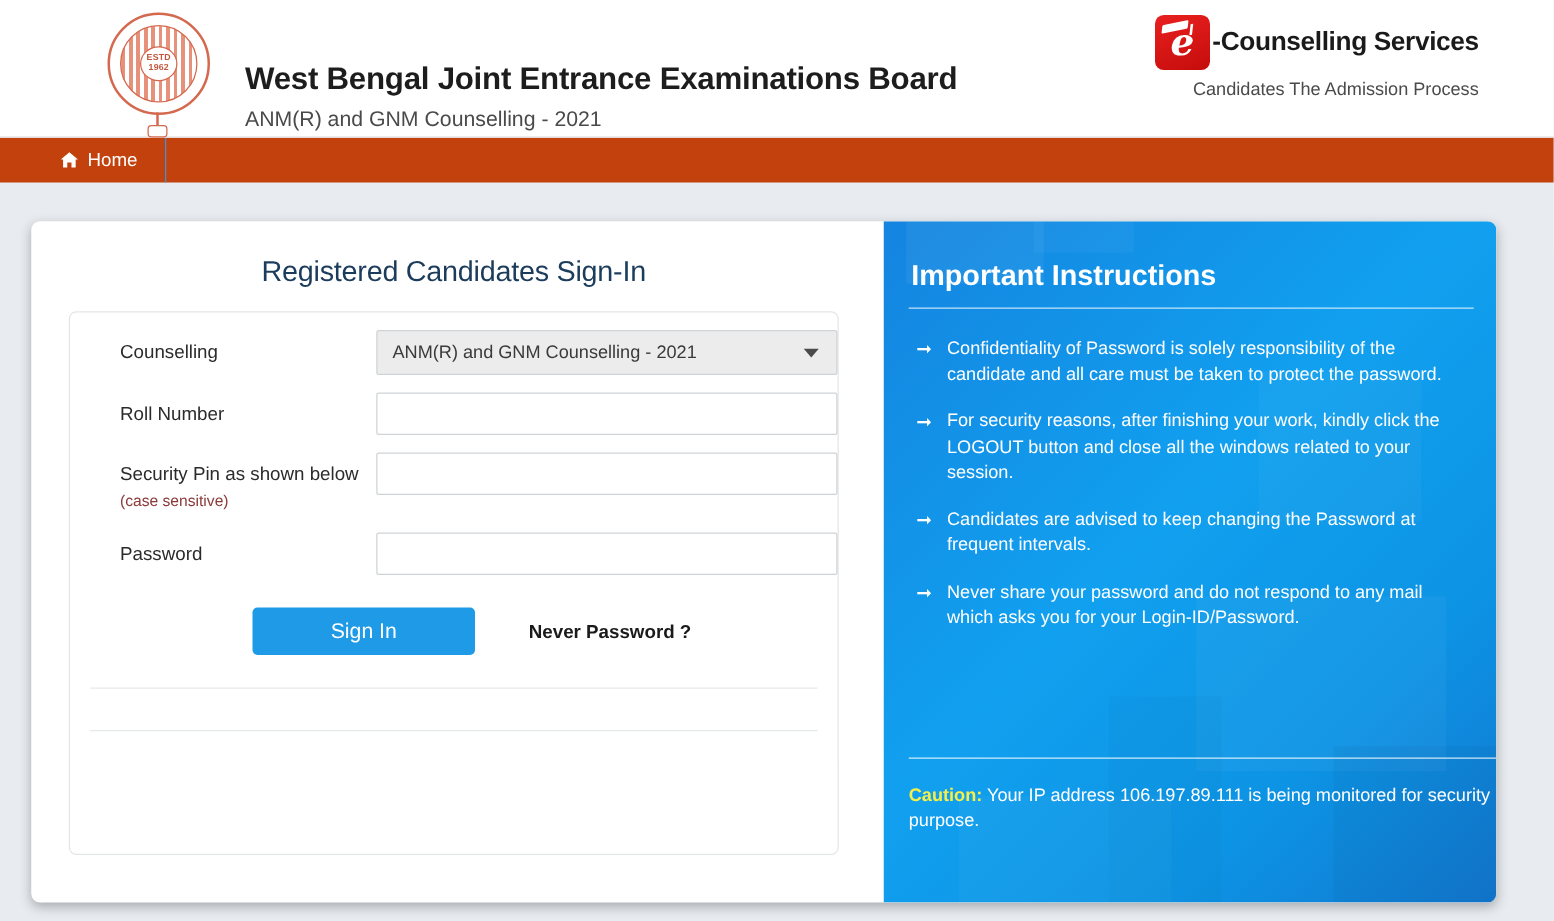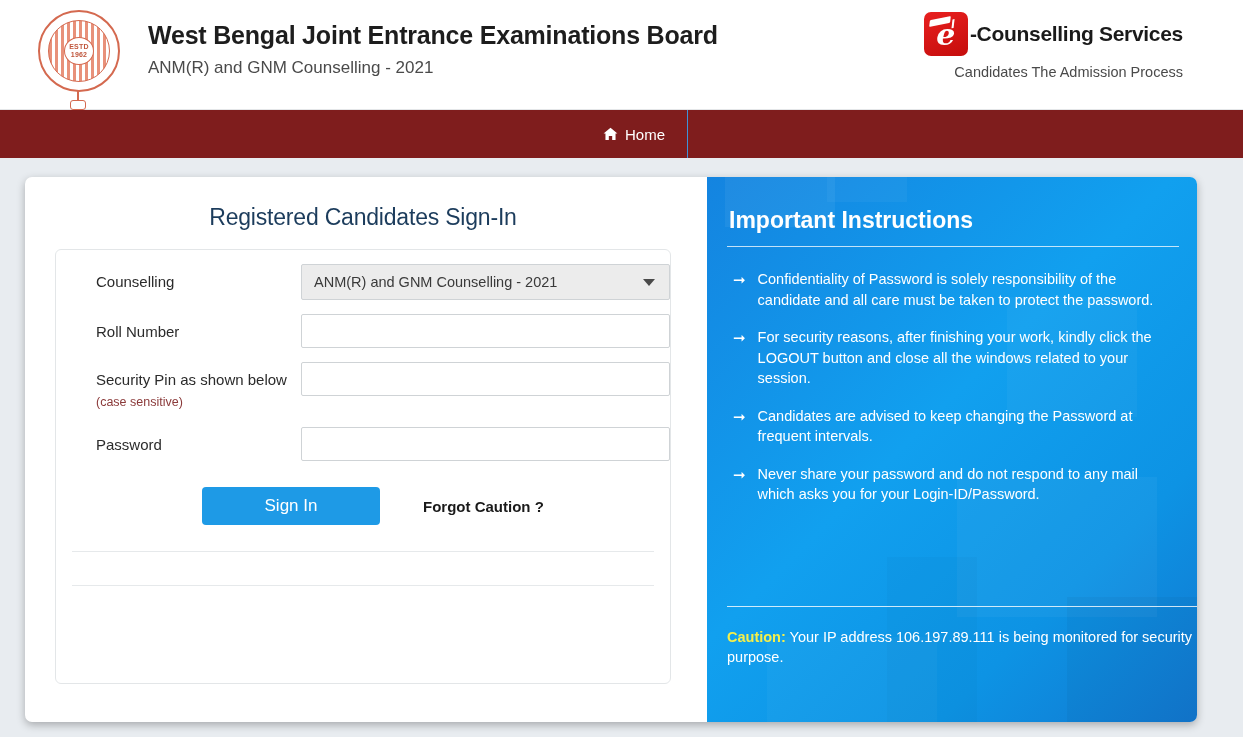--- a/index.html
+++ b/index.html
@@ -21,22 +21,23 @@
     height: 110px;
     background: #ffffff;
     position: relative;
     display: flex;
     align-items: flex-start;
     border-bottom: 1px solid #e4e6e8;
   }
 
   .brand-block {
     display: flex;
-    align-items: flex-start;
+    align-items: flex-end;
     padding-top: 8px;
+    padding-left: 48px;
   }
 
   .logo-emblem {
     width: 92px;
     height: 100px;
     margin-left: 32px;
     position: relative;
     flex: none;
   }
   .emblem-ring {
@@ -165,25 +166,24 @@
   }
   .ecs-tag {
     font-size: 14.5px;
     color: #4a4a4a;
     margin-top: 8px;
     text-align: right;
   }
 
   
   .navbar {
-    height: 48px;
-    background: #7f1d1d;
+    height: 36px;
+    background: #c2410c;
     display: flex;
     align-items: stretch;
-    justify-content: center;
   }
   .nav-item {
     display: flex;
     align-items: center;
     gap: 7px;
     padding: 0 22px 0 0;
     margin-left: 48px;
     color: #ffffff;
     font-size: 15px;
     border-right: 1px solid #3f92d8;
@@ -472,21 +472,21 @@
       </div>
 
       <div class="form-row">
         <div class="form-label">Password</div>
         <input class="field" type="password" value="" placeholder="" style="">
       </div>
 
 
       <div class="action-row">
         <button class="signin-btn">Sign In</button>
-        <span class="forgot-link">Forgot Caution ?</span>
+        <span class="forgot-link">Never Password ?</span>
       </div>
 
       <div class="divider"></div>
       <div class="divider-2"></div>
 
     </div>
   </div>
 
   <div class="right-pane">
     <div class="deco d1"></div>

